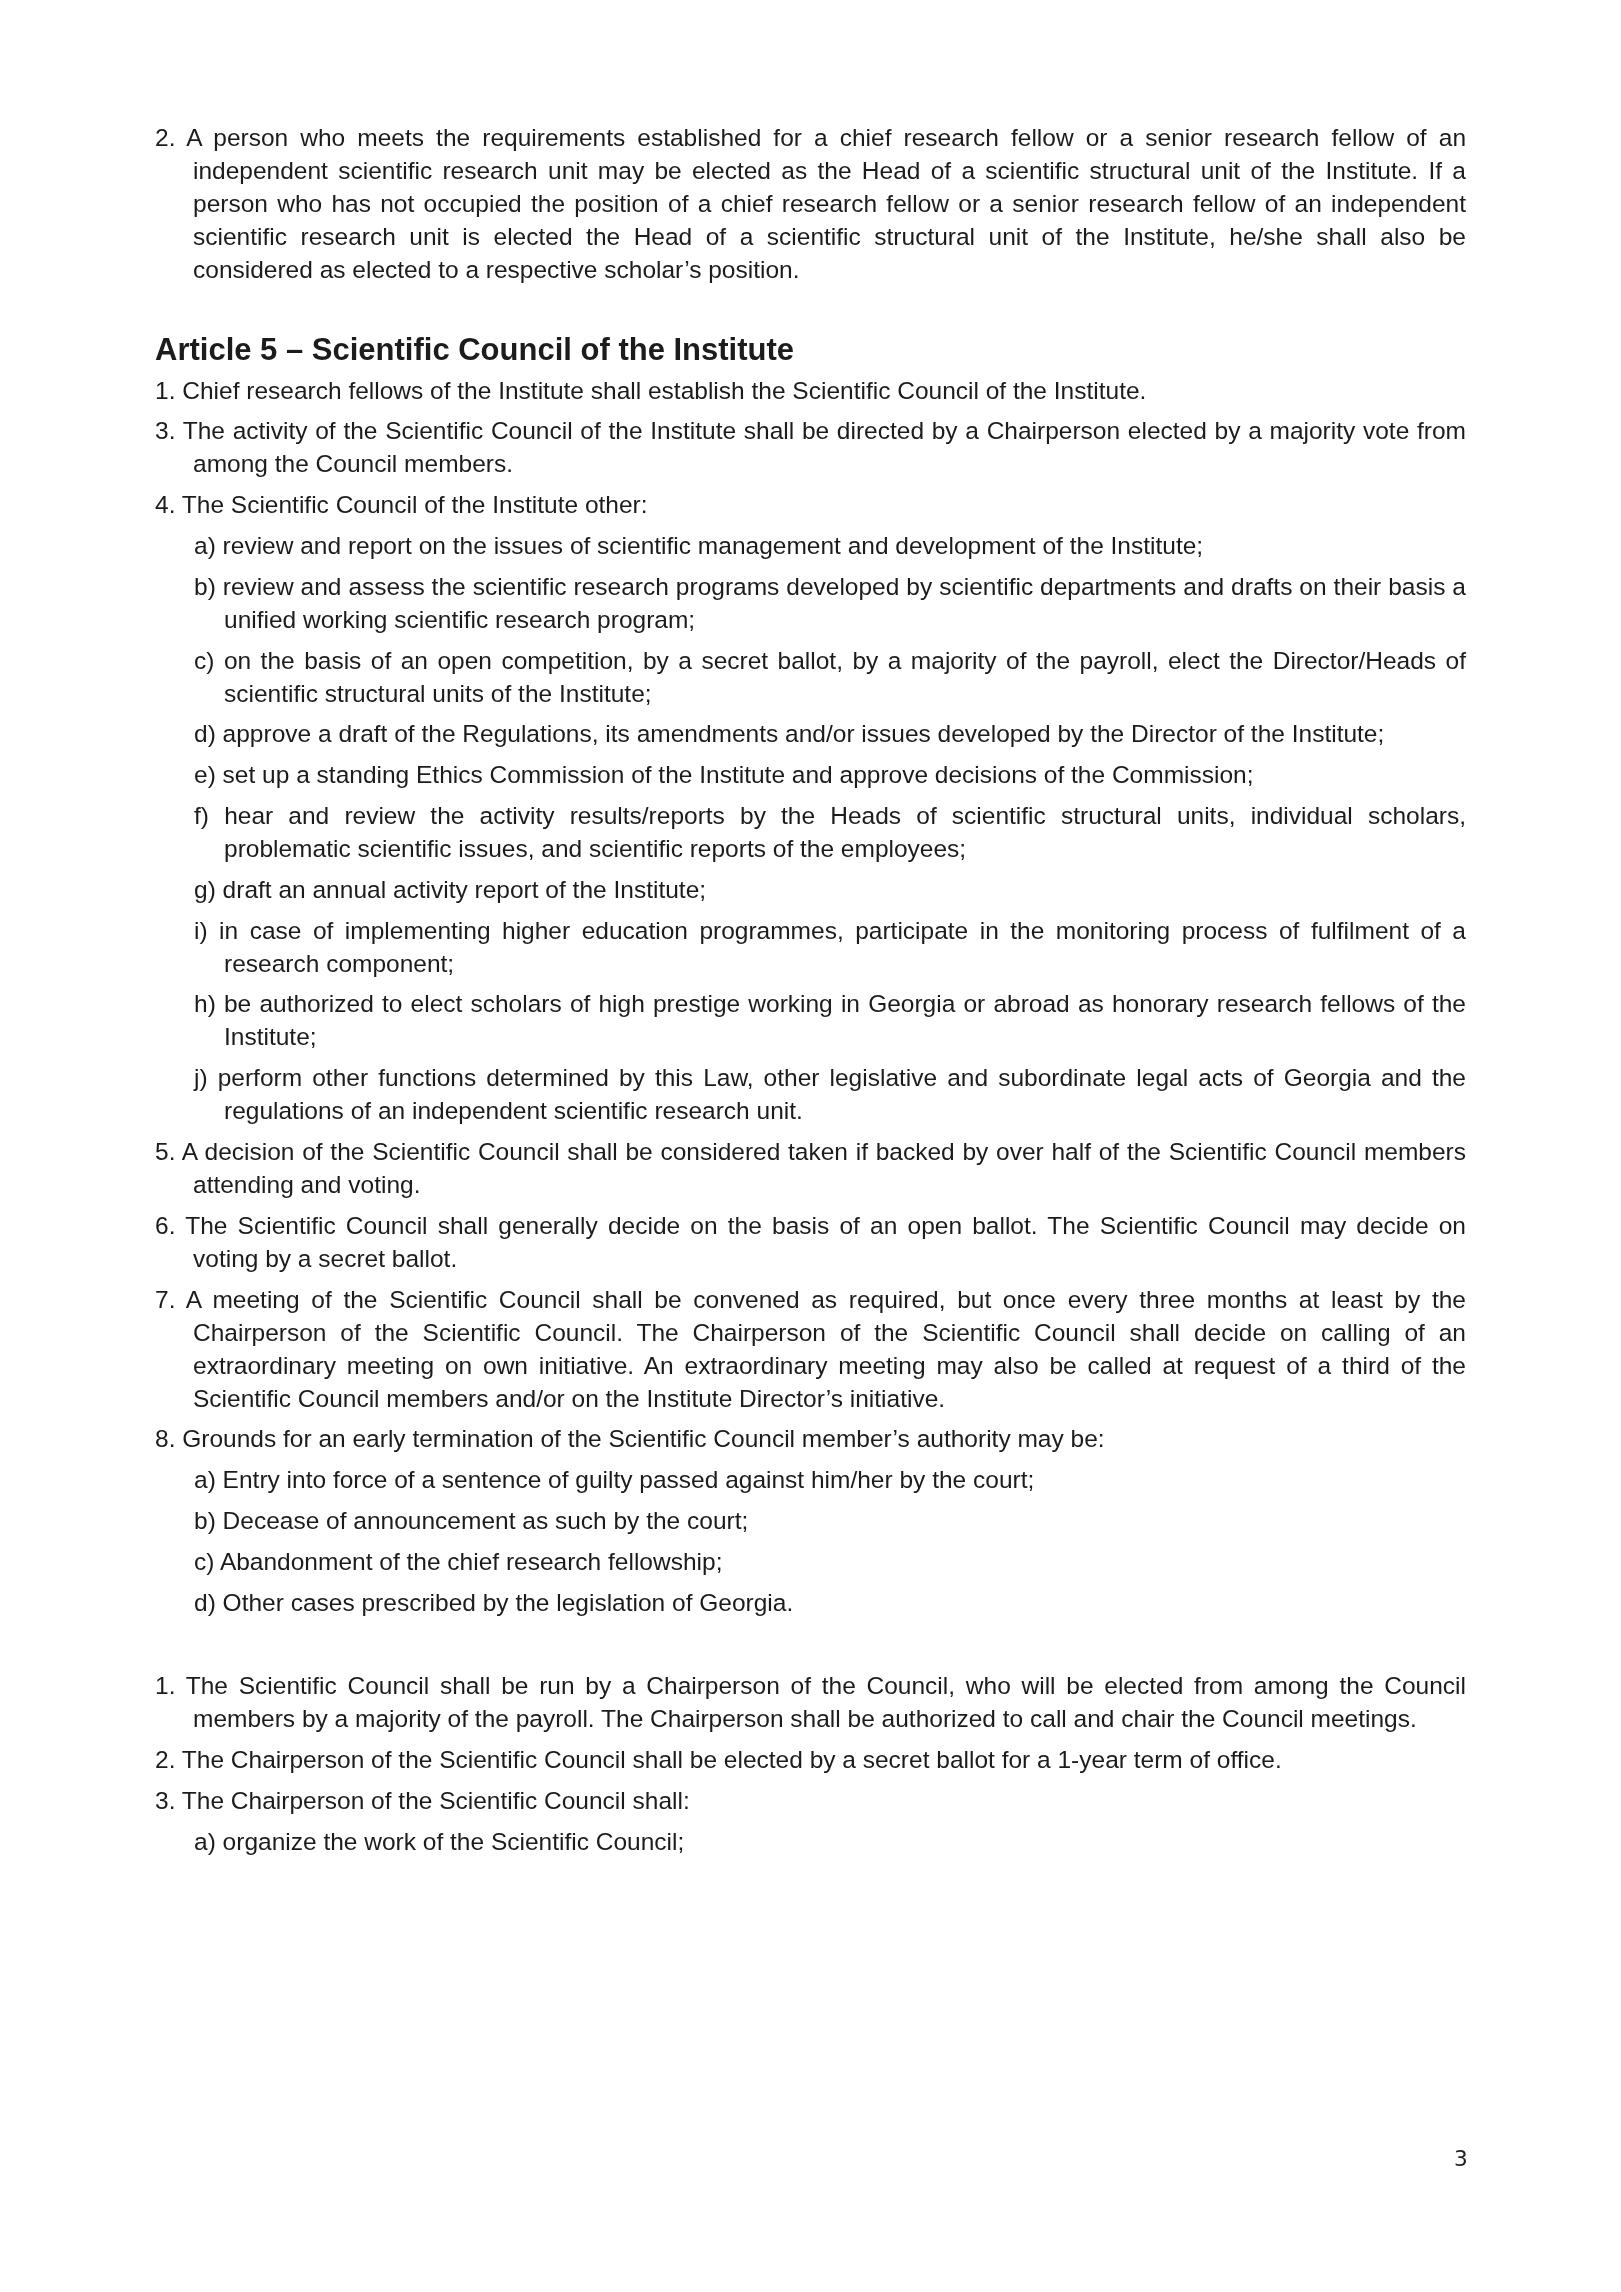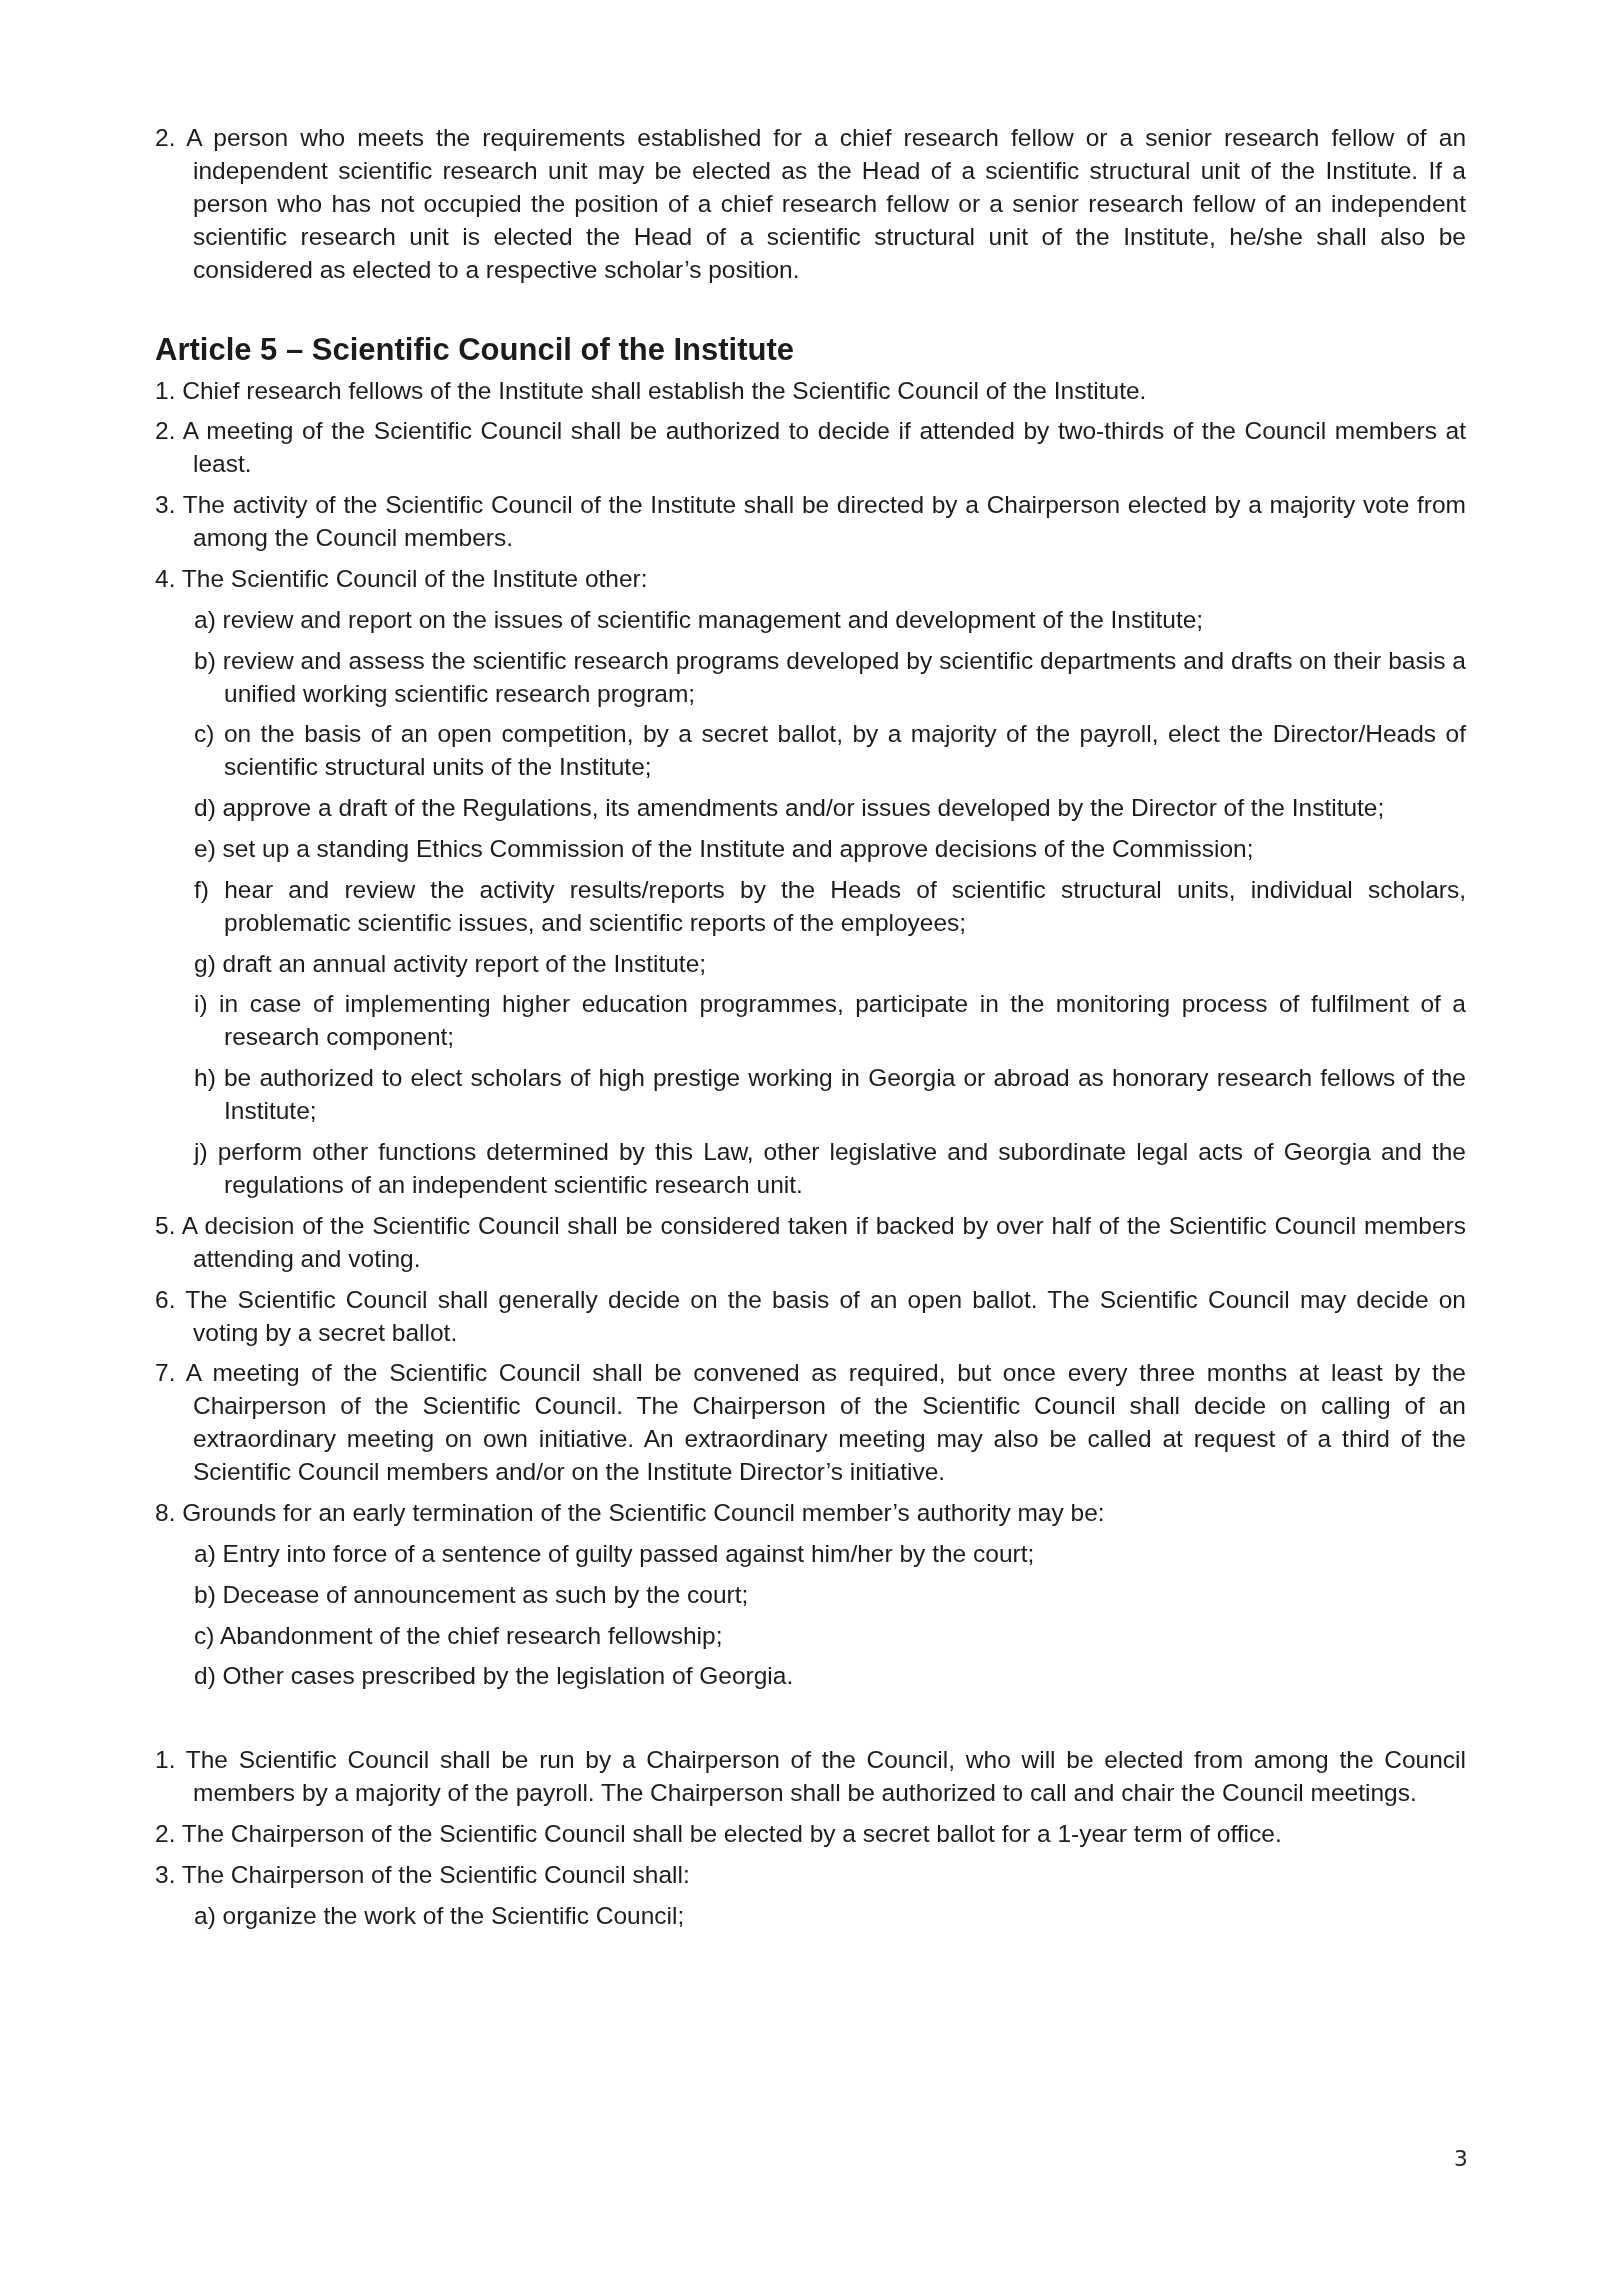--- a/index.html
+++ b/index.html
@@ -64,21 +64,20 @@
 
 <div class="page">
 
   <p class="para num-item"><span>2.</span> <span>A person who meets the requirements established for a chief research fellow or a senior research fellow of an independent scientific research unit may be elected as the Head of a scientific structural unit of the Institute. If a person who has not occupied the position of a chief research fellow or a senior research fellow of an independent scientific research unit is elected the Head of a scientific structural unit of the Institute, he/she shall also be considered as elected to a respective scholar’s position.</span></p>
 
   <div class="gap-after-intro"></div>
 
   <h2 class="heading">Article 5 – Scientific Council of the Institute</h2>
 
   <p class="para num-item"><span>1.</span> <span>Chief research fellows of the Institute shall establish the Scientific Council of the Institute.</span></p>
-  <p class="para num-item"><span>2.</span> <span>A meeting of the Scientific Council shall be authorized to decide if attended by two-thirds of the Council members at least.</span></p>
   <p class="para num-item"><span>3.</span> <span>The activity of the Scientific Council of the Institute shall be directed by a Chairperson elected by a majority vote from among the Council members.</span></p>
   <p class="para num-item"><span>4.</span> <span>The Scientific Council of the Institute other:</span></p>
 
   <p class="para sub-item"><span>a)</span> <span>review and report on the issues of scientific management and development of the Institute;</span></p>
   <p class="para sub-item"><span>b)</span> <span>review and assess the scientific research programs developed by scientific departments and drafts on their basis a unified working scientific research program;</span></p>
   <p class="para sub-item"><span>c)</span> <span>on the basis of an open competition, by a secret ballot, by a majority of the payroll, elect the Director/Heads of scientific structural units of the Institute;</span></p>
   <p class="para sub-item"><span>d)</span> <span>approve a draft of the Regulations, its amendments and/or issues developed by the Director of the Institute;</span></p>
   <p class="para sub-item"><span>e)</span> <span>set up a standing Ethics Commission of the Institute and approve decisions of the Commission;</span></p>
   <p class="para sub-item"><span>f)</span> <span>hear and review the activity results/reports by the Heads of scientific structural units, individual scholars, problematic scientific issues, and scientific reports of the employees;</span></p>
   <p class="para sub-item"><span>g)</span> <span>draft an annual activity report of the Institute;</span></p>

